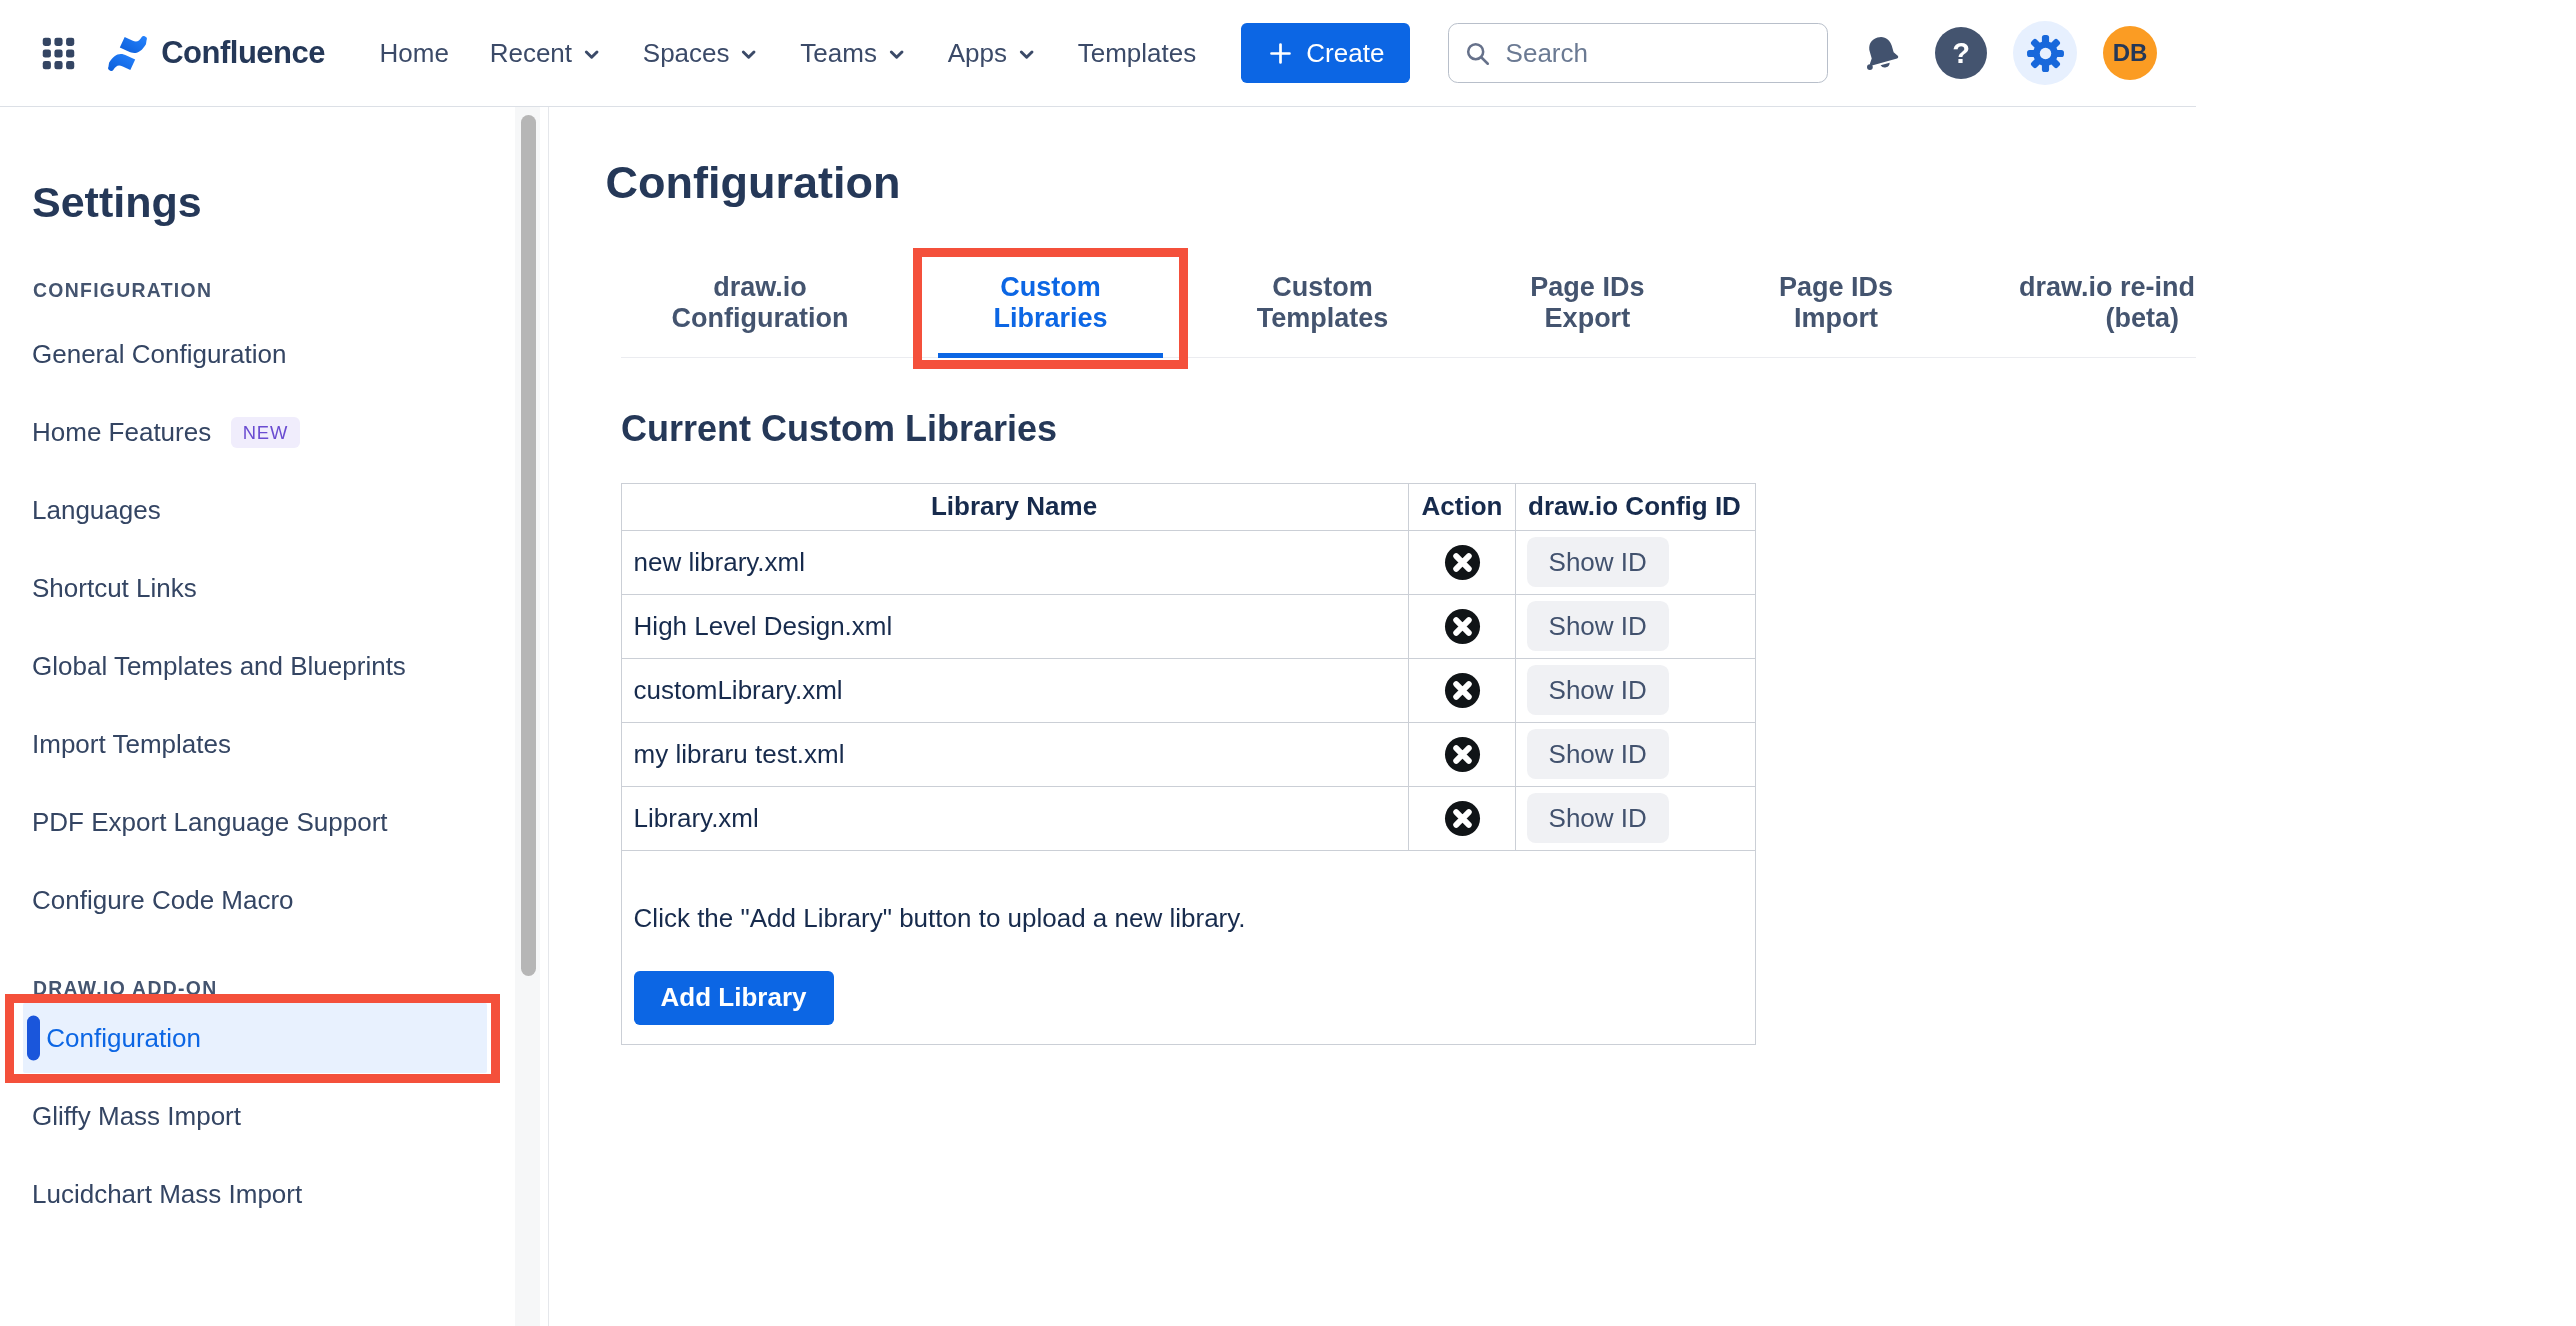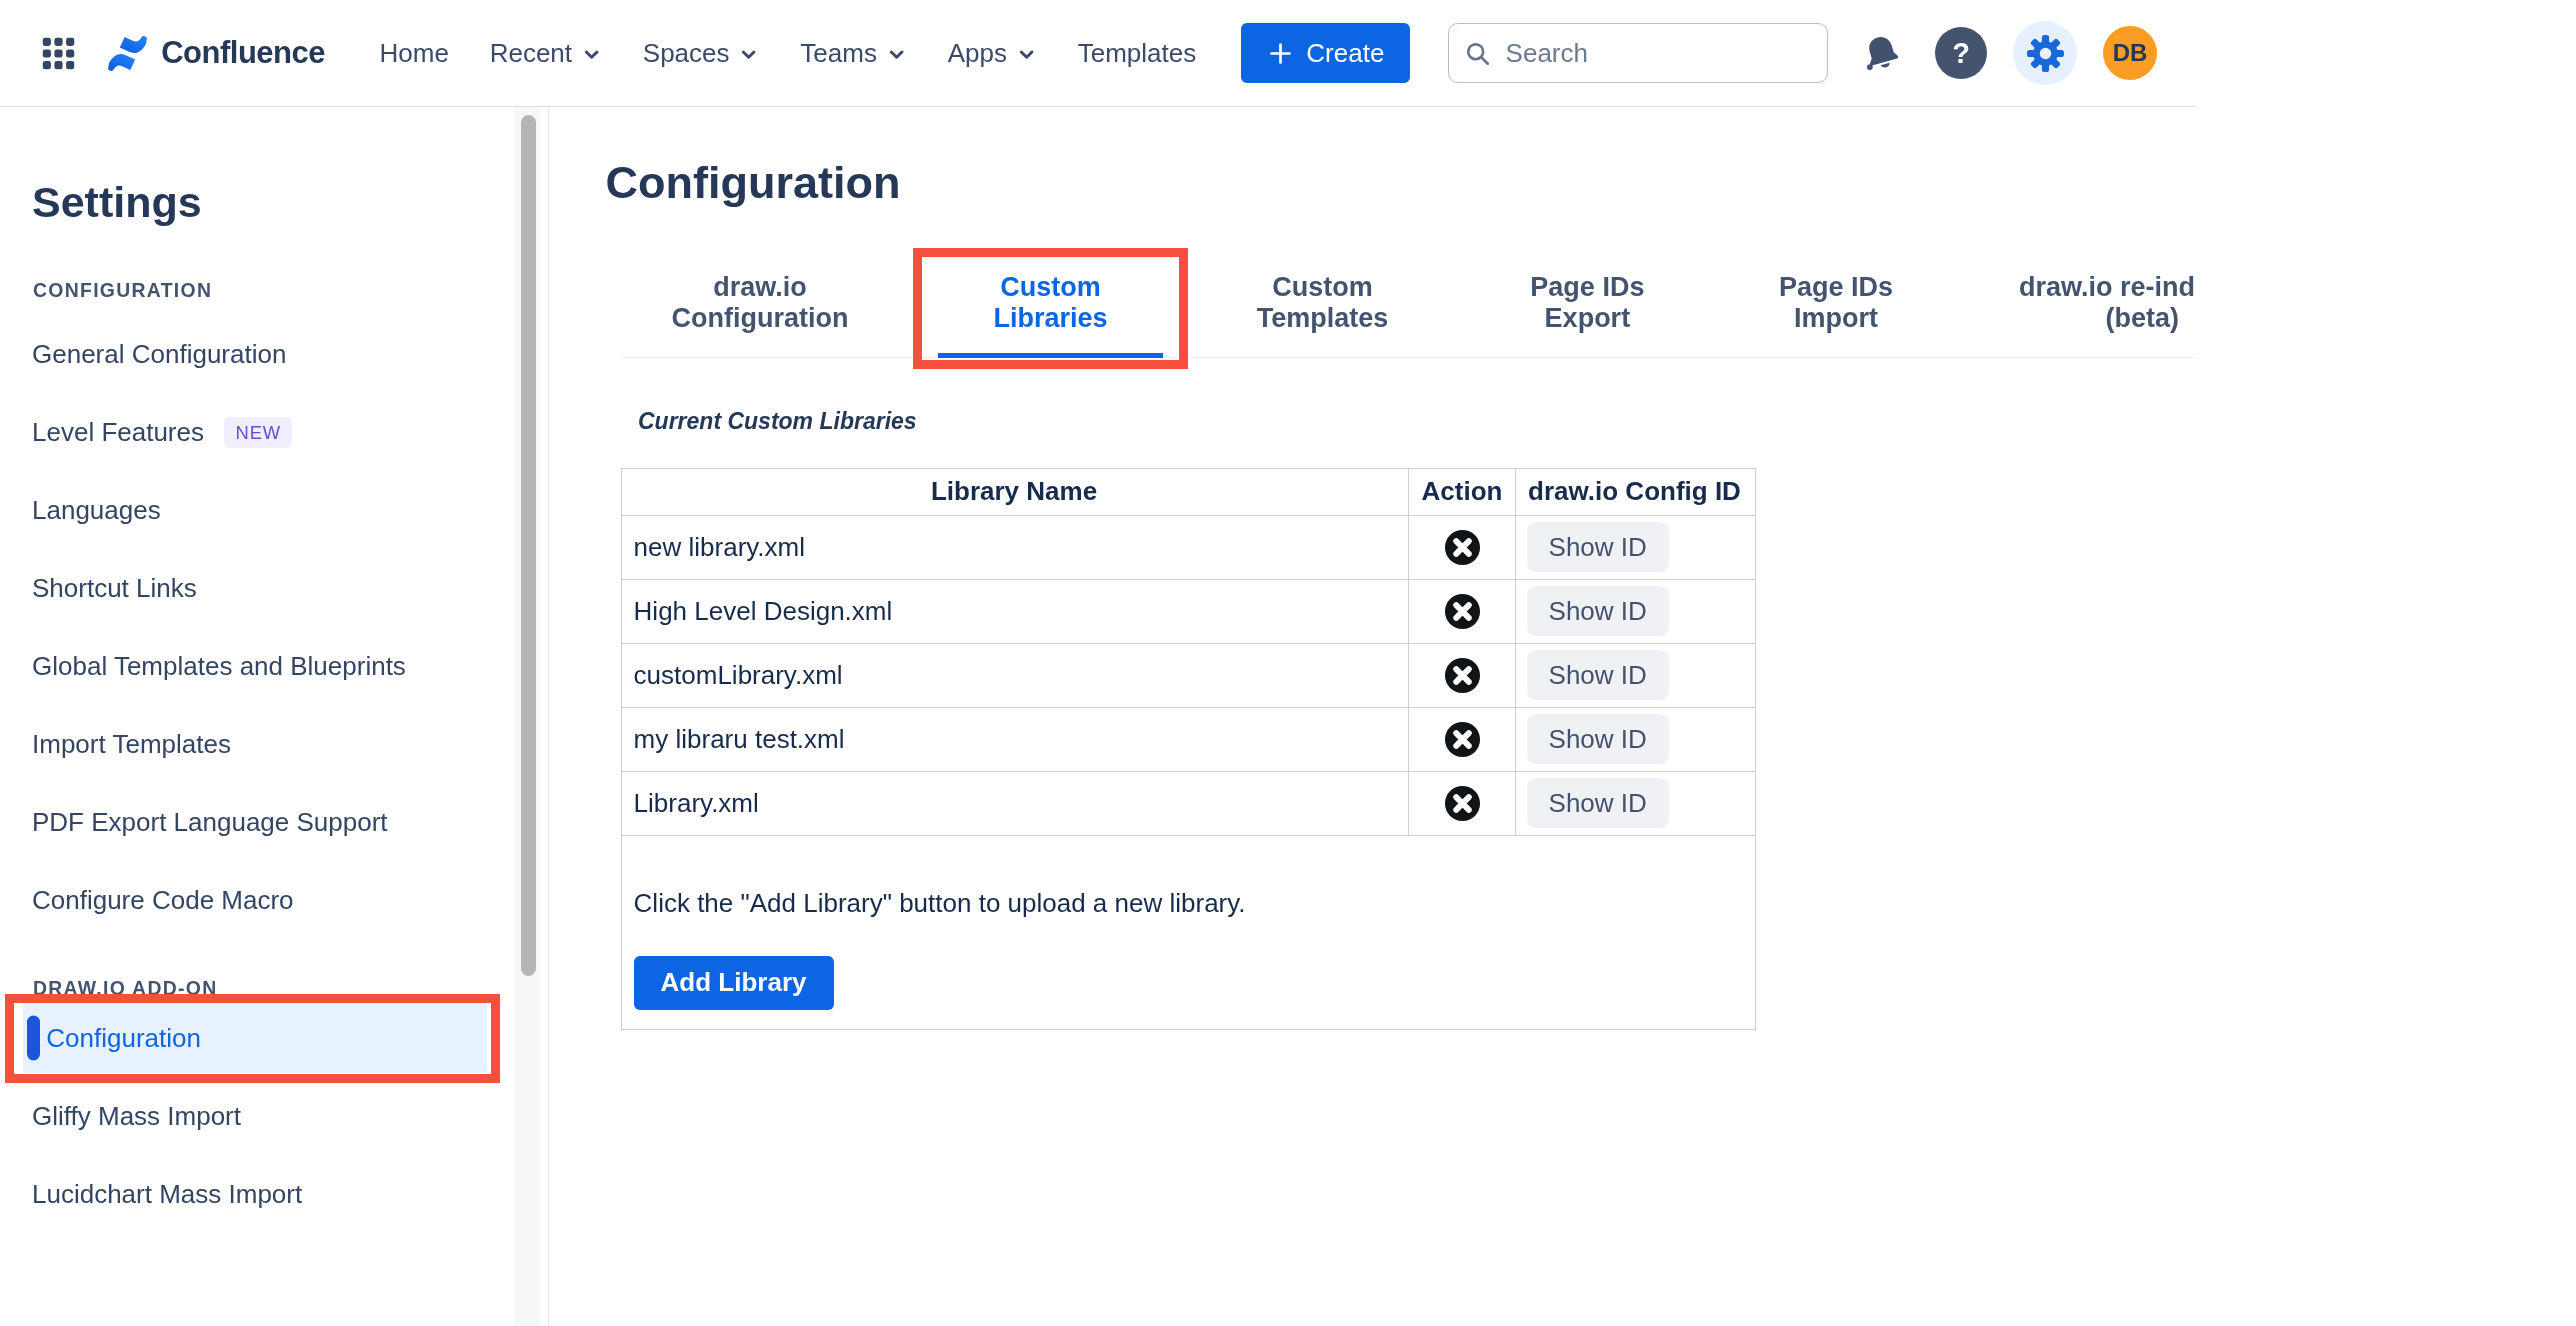--- a/index.html
+++ b/index.html
@@ -108,21 +108,21 @@
     font-size: 27px; font-weight: 700; color: #44546F;
     border: none; background: none; cursor: pointer;
     border-bottom: 5.8px solid transparent;
     font-family: "Liberation Sans", sans-serif;
   }
   .tab.active { color: #0C66E4; border-bottom-color: #0C66E4; }
   .red-outline-tab {
     position: absolute; left: -25px; right: -25px; top: -23px; bottom: -15.5px;
     border: 9.7px solid #F4503B; pointer-events: none;
   }
-  .section-heading { margin: 50px 0 0 17px; font-size: 23px; font-weight: 700; color: #253858; font-style: italic; }
+  .section-heading { margin: 50px 0 0 0; font-size: 36px; font-weight: 700; color: #253858; }
 
   table.lib-table { border-collapse: collapse; margin-top: 33px; background: #fff; }
   .lib-table th, .lib-table td { border: 1.9px solid #CBCFD6; }
   .lib-table th {
     height: 47px; font-size: 26px; font-weight: 700; color: #172B4D;
     text-align: center; padding: 0 13.6px 0 11.6px; white-space: nowrap;
   }
   .lib-table th.col-name { width: 787px; }
   .lib-table th.col-action { width: 107px; text-align: center; padding: 0 7.8px; }
   .lib-table th.col-config { width: 240px; }
@@ -256,21 +256,21 @@
 
   <aside class="sidebar">
     <h1 class="sb-title">Settings</h1>
 
     <span class="sb-section-label">CONFIGURATION</span>
     <ul class="sb-list">
       <li class="sb-item">
         <span>General Configuration</span>
       </li>
       <li class="sb-item">
-        <span>Level Features</span>
+        <span>Home Features</span>
         <span class="badge">NEW</span>
       </li>
       <li class="sb-item">
         <span>Languages</span>
       </li>
       <li class="sb-item">
         <span>Shortcut Links</span>
       </li>
       <li class="sb-item">
         <span>Global Templates and Blueprints</span>

